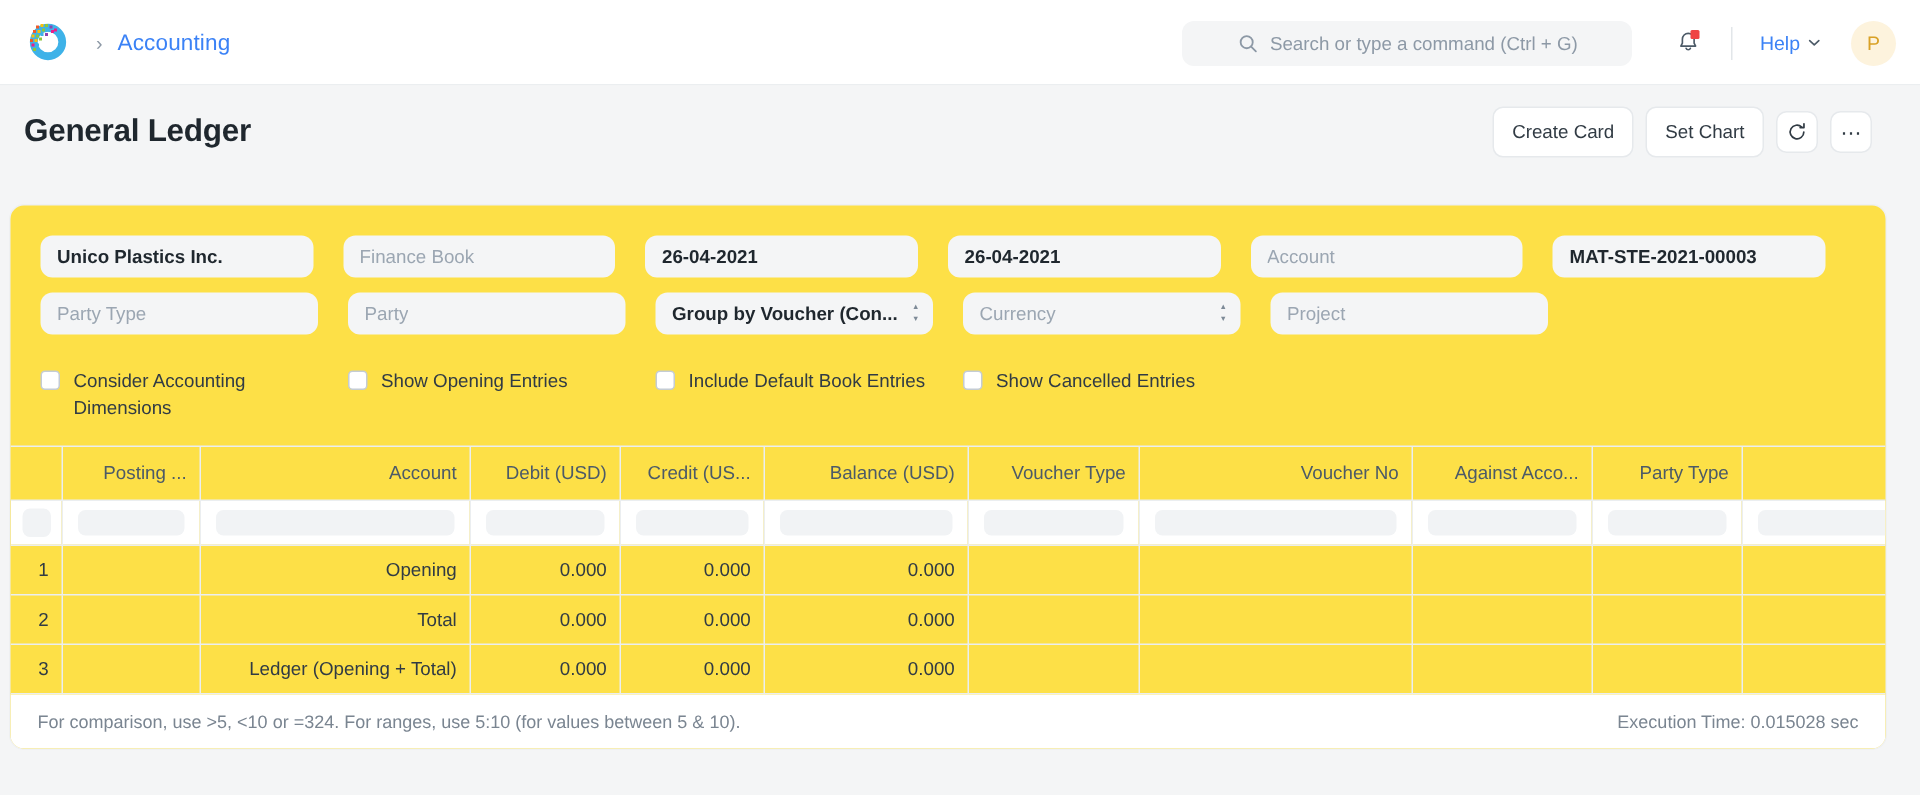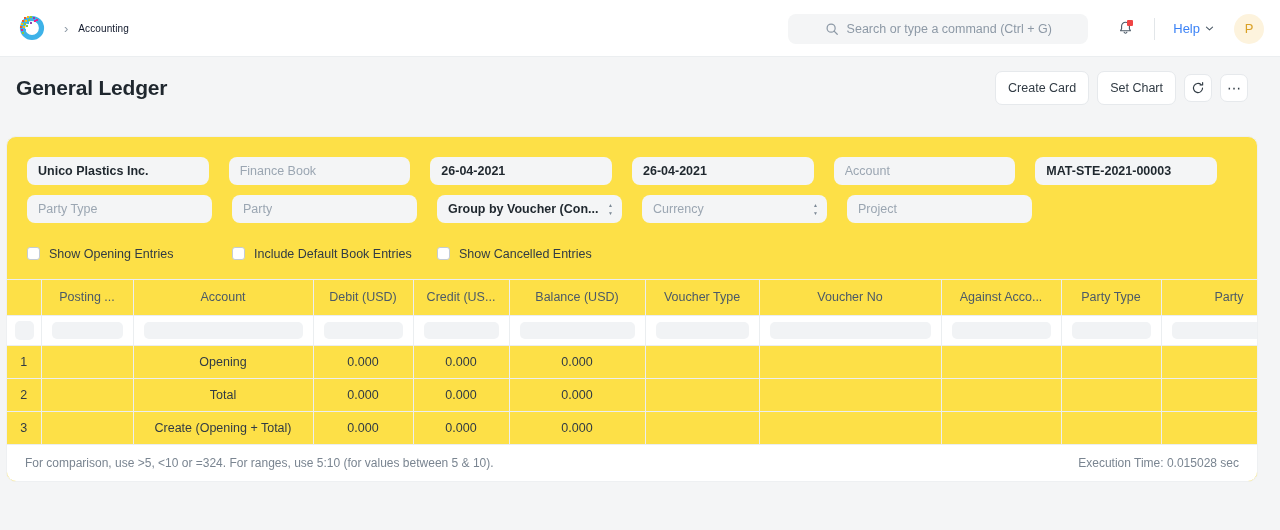--- a/index.html
+++ b/index.html
@@ -24,21 +24,21 @@
   .logo {
     width: 32px; height: 32px;
     position: relative;
     display: block;
   }
   .breadcrumb-sep {
     color: #8d99a6; font-size: 13px;
     margin: 0 10px 0 16px;
   }
   .breadcrumb-item {
-    font-size: 10px; color: #0f172a; letter-spacing: .1px;
+    font-size: 15px; color: #3b82f6; letter-spacing: .1px;
   }
 
   .nav-right {
     position: absolute; right: 16px; top: 0; height: 57px;
     display: flex; align-items: center; gap: 0;
   }
   .searchbox {
     width: 300px; height: 30px;
     background: #f4f5f6;
     border-radius: 8px;
@@ -176,21 +176,21 @@
     table-layout: fixed;
     width: 1290px;
   }
   table.grid th, table.grid td {
     border-right: 1px solid #ebeef0;
     border-bottom: 1px solid #ebeef0;
     font-weight: normal;
     font-size: 12.5px;
     height: 33px;
     padding: 0 8px;
-    text-align: center;
+    text-align: right;
     color: #313b44;
     vertical-align: middle;
     overflow: hidden;
     white-space: nowrap;
   }
   table.grid th {
     color: #4c5a67;
     height: 35px;
   }
   th.c-idx, td.c-idx { width: 34px; padding: 0; }
@@ -369,20 +369,24 @@
             <span>▼</span>
           </span>
         </div>
         <div class="field empty">
           <span class="label-txt">Project</span>
         </div>
       </div>
   </div>
 
   <div class="checkbox-row" id="chkrow">
+      <div class="chk-item chk-1">
+        <span class="chk-box"></span>
+        <span class="chk-label">Consider Accounting Dimensions</span>
+      </div>
       <div class="chk-item chk-2">
         <span class="chk-box"></span>
         <span class="chk-label">Show Opening Entries</span>
       </div>
       <div class="chk-item chk-3">
         <span class="chk-box"></span>
         <span class="chk-label">Include Default Book Entries</span>
       </div>
       <div class="chk-item chk-4">
         <span class="chk-box"></span>
@@ -465,21 +469,21 @@
             <td class="c-bal">0.000</td>
             <td class="c-vt"></td>
             <td class="c-vn"></td>
             <td class="c-aga"></td>
             <td class="c-pt"></td>
             <td class="c-par"></td>
           </tr>
           <tr>
             <td class="c-idx">3</td>
             <td class="c-post"></td>
-            <td class="c-acct">Create (Opening + Total)</td>
+            <td class="c-acct">Ledger (Opening + Total)</td>
             <td class="c-deb">0.000</td>
             <td class="c-cred">0.000</td>
             <td class="c-bal">0.000</td>
             <td class="c-vt"></td>
             <td class="c-vn"></td>
             <td class="c-aga"></td>
             <td class="c-pt"></td>
             <td class="c-par"></td>
           </tr>
         </tbody>

